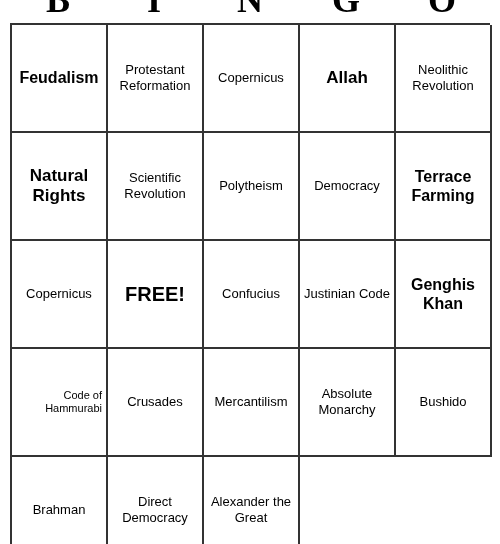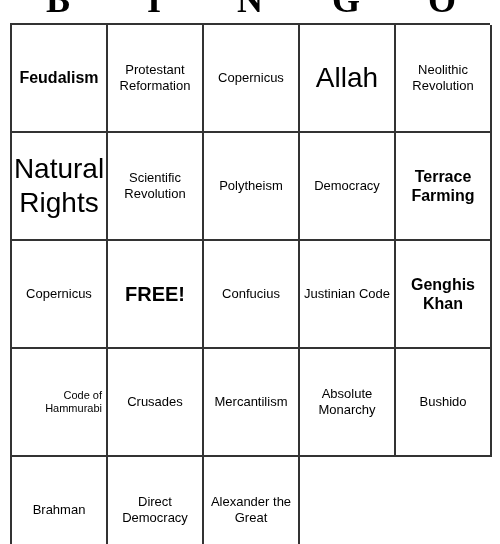--- a/index.html
+++ b/index.html
@@ -47,22 +47,22 @@
       align-items: center;
       justify-content: center;
       text-align: center;
       padding: 4px;
       font-family: Arial, sans-serif;
     }
     .bingo-cell .cell-text {
       line-height: 1.2;
     }
     .size-large {
-      font-size: 28px;
-      font-weight: normal;
+      font-size: 17px;
+      font-weight: bold;
     }
     .size-medium {
       font-size: 16px;
       font-weight: bold;
     }
     .size-small {
       font-size: 13px;
     }
     .size-xsmall {
       font-size: 11px;

